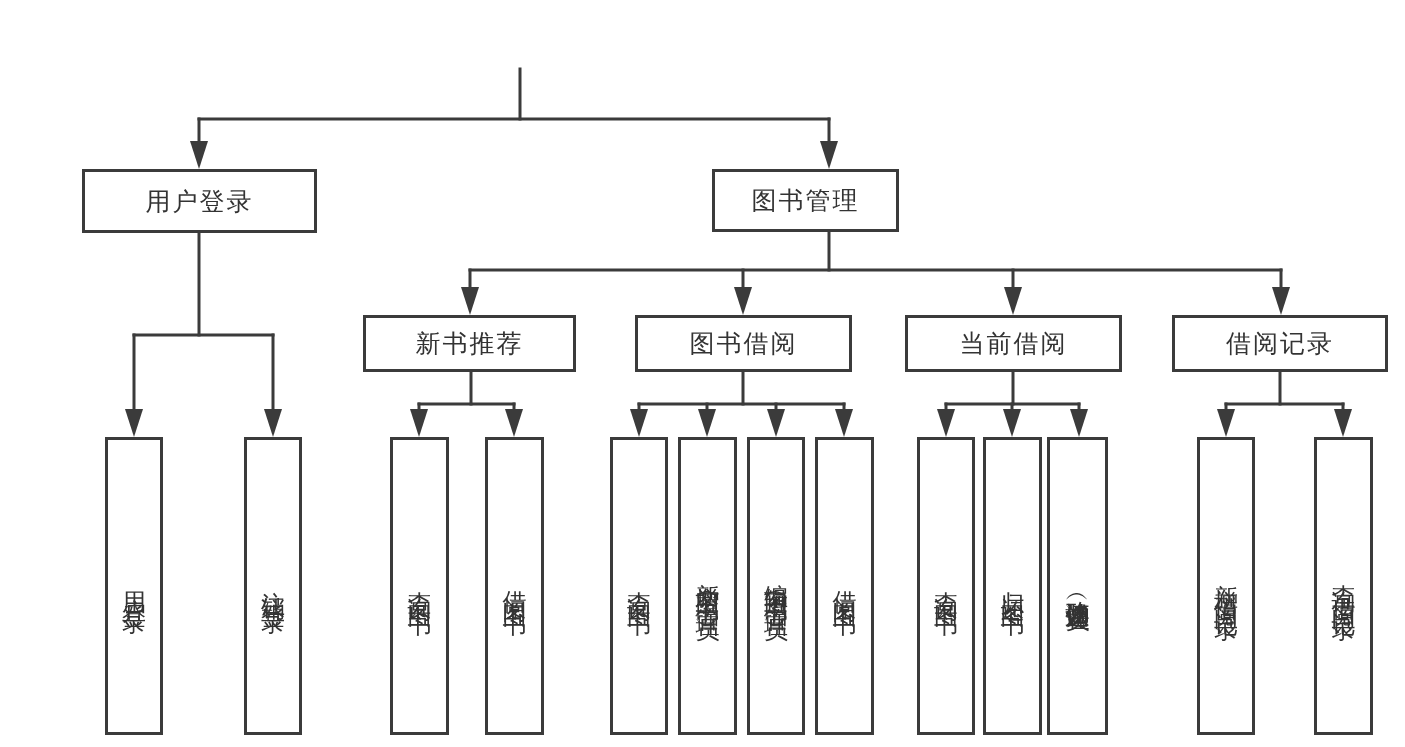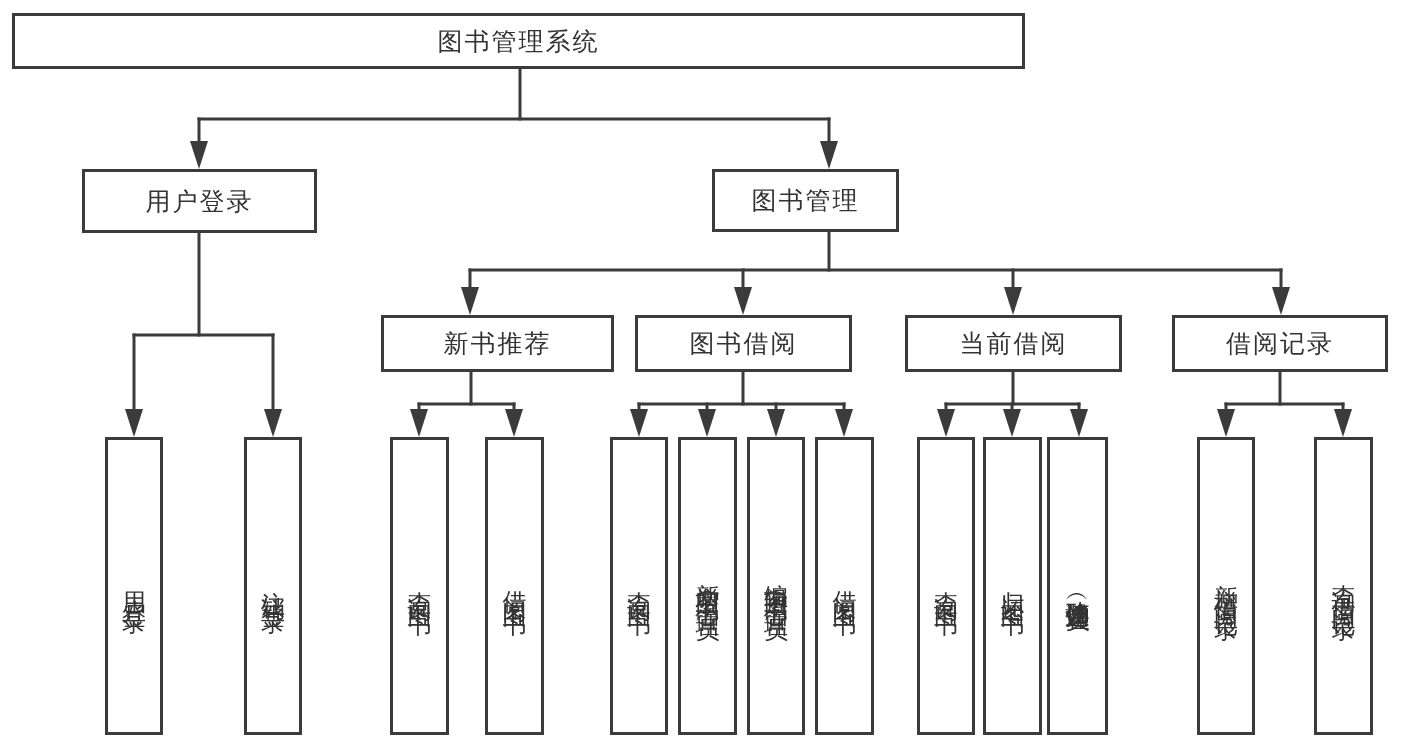--- a/index.html
+++ b/index.html
@@ -82,32 +82,29 @@
       <line x1="1012" y1="404" x2="1012" y2="417" stroke="#3b3b3b" stroke-width="3" stroke-linecap="square"></line>
       <polygon points="1012,437 1003,409 1021,409" fill="#3b3b3b"></polygon>
       <line x1="1079" y1="404" x2="1079" y2="417" stroke="#3b3b3b" stroke-width="3" stroke-linecap="square"></line>
       <polygon points="1079,437 1070,409 1088,409" fill="#3b3b3b"></polygon>
       <line x1="1226" y1="404" x2="1226" y2="417" stroke="#3b3b3b" stroke-width="3" stroke-linecap="square"></line>
       <polygon points="1226,437 1217,409 1235,409" fill="#3b3b3b"></polygon>
       <line x1="1343" y1="404" x2="1343" y2="417" stroke="#3b3b3b" stroke-width="3" stroke-linecap="square"></line>
       <polygon points="1343,437 1334,409 1352,409" fill="#3b3b3b"></polygon>
     </svg>
 
-  <div class="node h" style="left:12px;top:13px;width:1013px;height:56px">
-    <span class="lbl">图书管理系统</span>
-  </div>
 
   <div class="node h" style="left:82px;top:169px;width:235px;height:64px">
     <span class="lbl">用户登录</span>
   </div>
   <div class="node h" style="left:712px;top:169px;width:187px;height:63px">
     <span class="lbl">图书管理</span>
   </div>
 
-  <div class="node h" style="left:381px;top:315px;width:233px;height:57px">
+  <div class="node h" style="left:363px;top:315px;width:213px;height:57px">
     <span class="lbl">新书推荐</span>
   </div>
   <div class="node h" style="left:635px;top:315px;width:217px;height:57px">
     <span class="lbl">图书借阅</span>
   </div>
   <div class="node h" style="left:1172px;top:315px;width:216px;height:57px">
     <span class="lbl">借阅记录</span>
   </div>
   <div class="node h" style="left:905px;top:315px;width:217px;height:57px">
     <span class="lbl">当前借阅</span>

